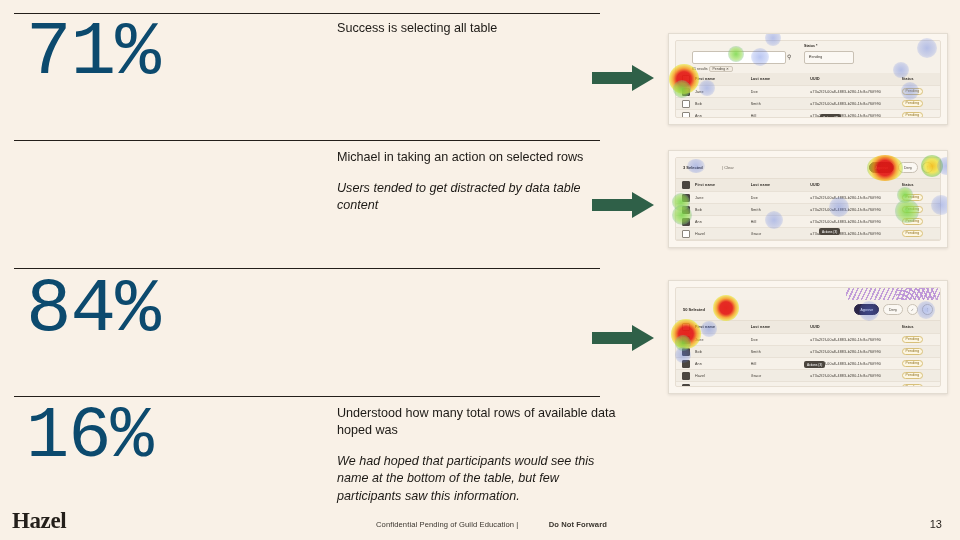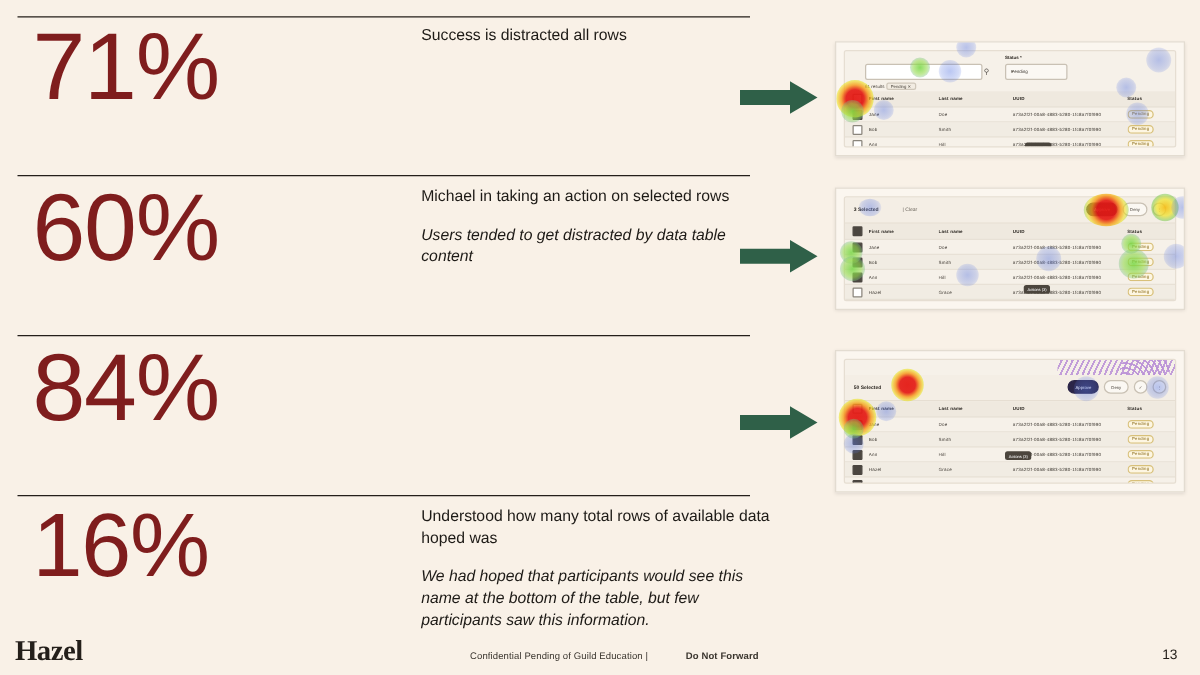--- a/index.html
+++ b/index.html
@@ -12,26 +12,26 @@
   }
   .slide{position:absolute;inset:0;}
 
   
   .stats{position:absolute;left:0;top:0;width:620px;height:540px;}
   .stat-row{position:absolute;left:14px;width:586px;}
   .divider{position:absolute;left:14px;width:586px;height:0;border-top:1.6px solid #241f1a;}
 
   .pct{
     position:absolute;left:12px;
-    font-family:Liberation Sans, sans-serif;
+    font-family:Liberation Mono, monospace;
     font-weight:400;
     font-size:76px;
     line-height:.92;
     letter-spacing:-1px;
-    color:#7f1d1d;
+    color:#0c4a6e;
     white-space:nowrap;
   }
   .pct.small{font-size:72px;}
 
   .copy{position:absolute;left:323px;width:282px;}
   .copy .head{
     font-size:12.6px;line-height:1.36;color:#1d1a16;font-weight:400;
   }
   .copy .note{
     font-size:12.6px;line-height:1.36;color:#1d1a16;font-style:italic;margin-top:14px;
@@ -175,26 +175,25 @@
   <div class="stats">
 
     <div class="divider" style="top:13px"></div>
     <div class="divider" style="top:140px"></div>
     <div class="divider" style="top:268px"></div>
     <div class="divider" style="top:396px"></div>
 
     <div class="stat-row" style="top:13px;height:127px">
       <div class="pct" style="top:6px">71%</div>
       <div class="copy" style="top:7px">
-        <div class="head">Success is distracted all rows</div>
+        <div class="head">Success is selecting all table</div>
       </div>
     </div>
 
     <div class="stat-row" style="top:140px;height:128px">
-      <div class="pct" style="top:8px">60%</div>
       <div class="copy" style="top:9px">
         <div class="head">Michael in taking an action on selected rows</div>
         <div class="note">Users tended to get distracted by data table content</div>
       </div>
     </div>
 
     <div class="stat-row" style="top:268px;height:128px">
       <div class="pct" style="top:8px">84%</div>
     </div>
 

